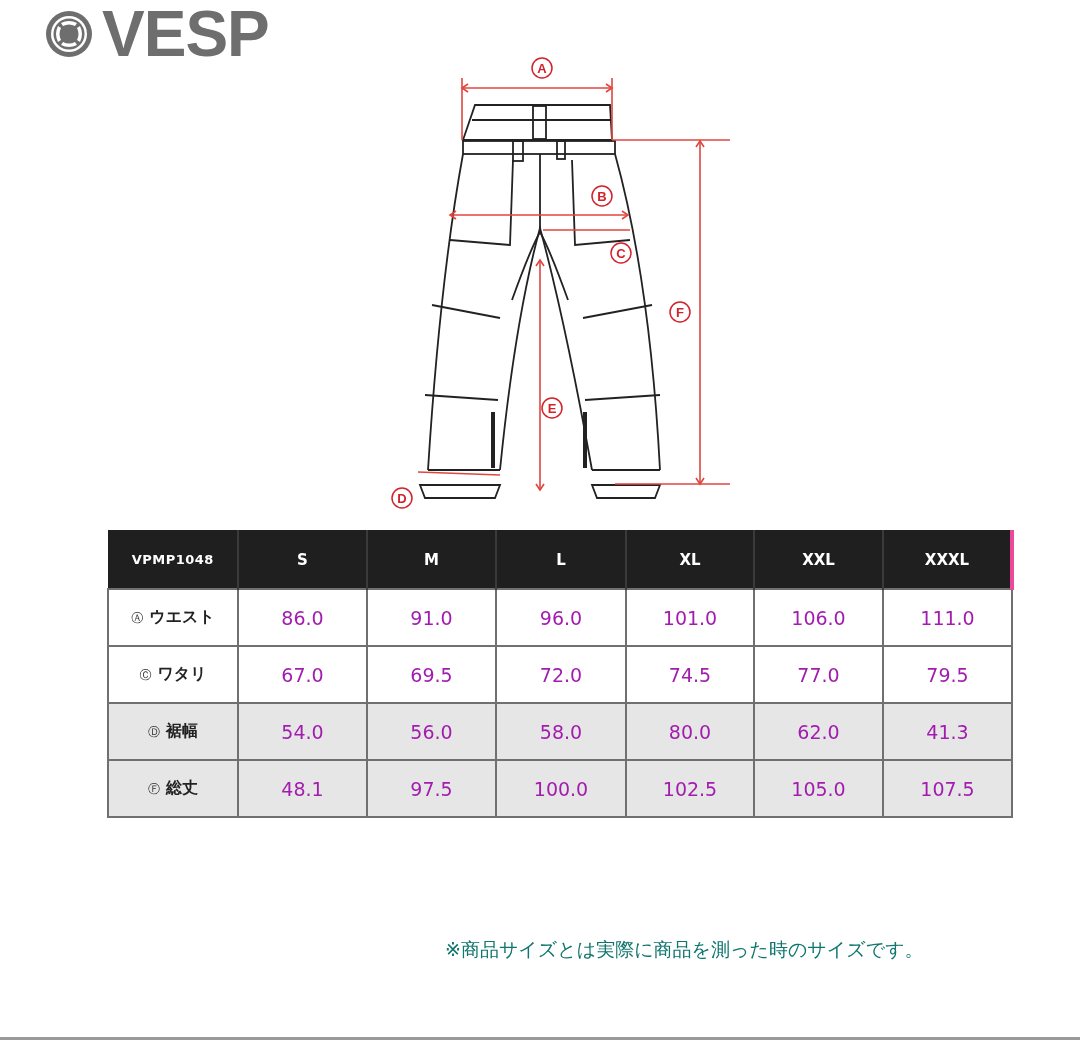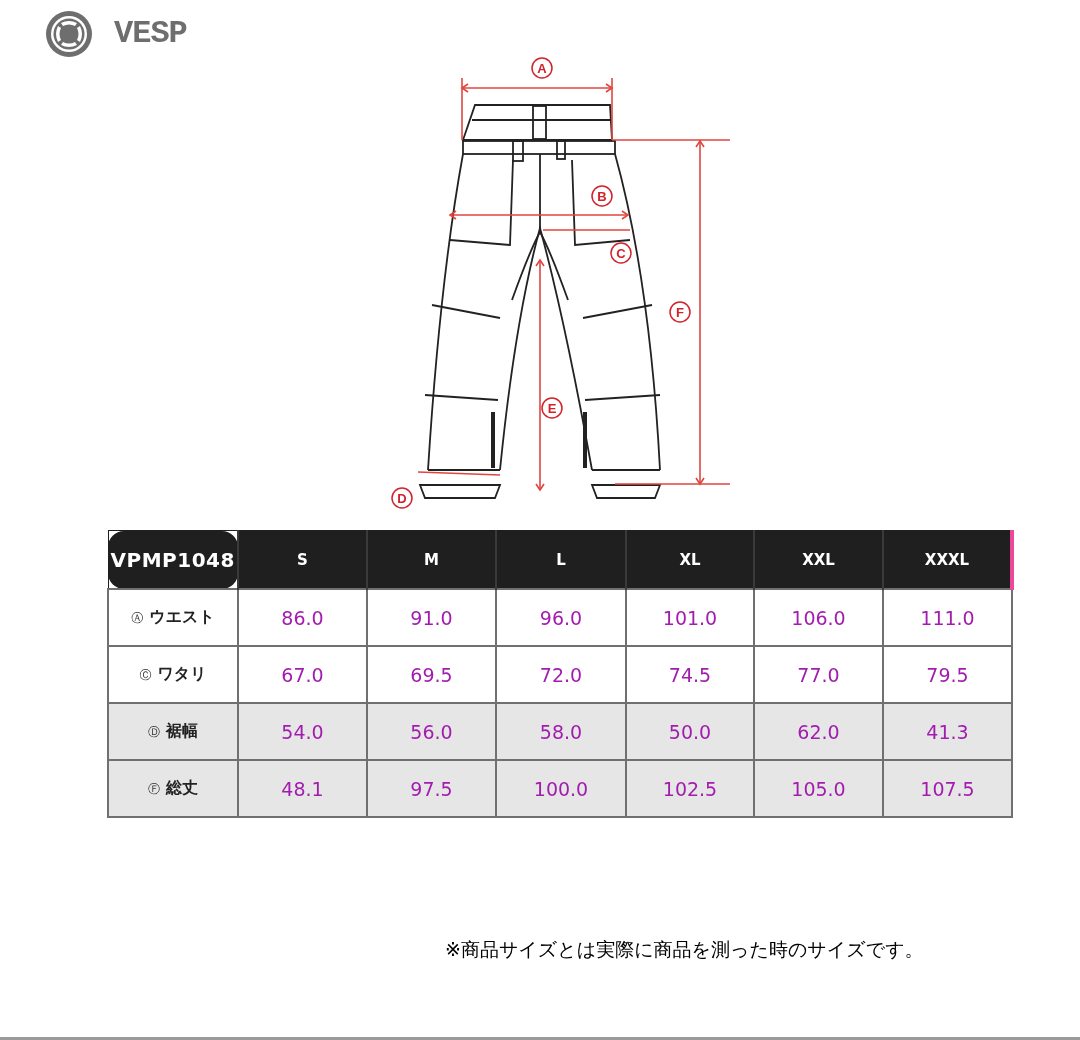--- a/index.html
+++ b/index.html
@@ -1,36 +1,36 @@
 <!DOCTYPE html>
 <html><head>
 <meta charset="utf-8">
 <style>
   html, body { margin:0; padding:0; background:#ffffff; }
   body { width:1080px; height:1040px; position:relative; overflow:hidden;
          font-family:"DejaVu Sans", "Liberation Sans", sans-serif; }
   .logo { position:absolute; left:44px; top:8px; height:52px; display:flex; align-items:center; }
   .logo-mark { width:50px; height:50px; }
-  .logo-text { font-family:Liberation Mono, monospace; font-weight:bold; font-size:32px;
-               color:#6e6e6e; letter-spacing:-1px; margin-left:20px; line-height:52px;
+  .logo-text { font-family:Liberation Sans, sans-serif; font-weight:bold; font-size:64px;
+               color:#6e6e6e; letter-spacing:-1px; margin-left:8px; line-height:52px;
                transform:scaleY(1.0); }
   .diagram { position:absolute; left:380px; top:50px; width:360px; height:470px; }
   table.size { position:absolute; left:107px; top:530px; border-collapse:collapse;
                width:904px; table-layout:fixed; }
   table.size th { background:#1f1f1f; color:#ffffff; height:55px; font-size:15px;
                   font-weight:bold; border:1px solid #1f1f1f; border-right:2px solid #3a3a3a; }
   table.size th:last-child { border-right:4px solid #ec4899; }
-  table.size th.code { font-size:20px; letter-spacing:0.5px;border-radius:16px; }
+  table.size th.code { font-size:13px; letter-spacing:0.5px; }
   table.size td { height:53px; border:2px solid #707070; text-align:center;
                   font-size:19px; color:#a21caf; }
   table.size tr.alt td { background:#e6e6e6; }
   table.size tr.norm td { background:#ffffff; }
   table.size td.label { font-size:16px; font-weight:bold; color:#222; text-align:center;margin-top:32px; }
   .label .mk { font-size:12px; font-weight:normal; color:#333; margin-right:6px; }
-  .notes { position:absolute; left:445px; top:932px; font-size:19px; color:#000000; line-height:34px; }
+  .notes { position:absolute; left:445px; top:932px; font-size:19px; color:#0f766e; line-height:34px; }
   .bottom-rule { position:absolute; left:0; top:1037px; width:1080px; height:3px; background:#9a9a9a; }
 </style>
 </head>
 <body>
 
 <div class="logo">
   <svg class="logo-mark" viewBox="0 0 50 50">
     <circle cx="25" cy="25" r="23" fill="#6e6e6e"></circle>
     <circle cx="25" cy="25" r="18" fill="#ffffff"></circle>
     <circle cx="25" cy="25" r="15.5" fill="#6e6e6e"></circle>
@@ -159,21 +159,21 @@
       <td>72.0</td>
       <td>74.5</td>
       <td>77.0</td>
       <td>79.5</td>
     </tr>
     <tr class="alt">
       <td class="label"><span class="mk">Ⓓ</span><span>裾幅</span></td>
       <td>54.0</td>
       <td>56.0</td>
       <td>58.0</td>
-      <td>50.0</td>
+      <td>80.0</td>
       <td>62.0</td>
       <td>41.3</td>
     </tr>
     <tr class="alt">
       <td class="label"><span class="mk">Ⓕ</span><span>総丈</span></td>
       <td>48.1</td>
       <td>97.5</td>
       <td>100.0</td>
       <td>102.5</td>
       <td>105.0</td>

